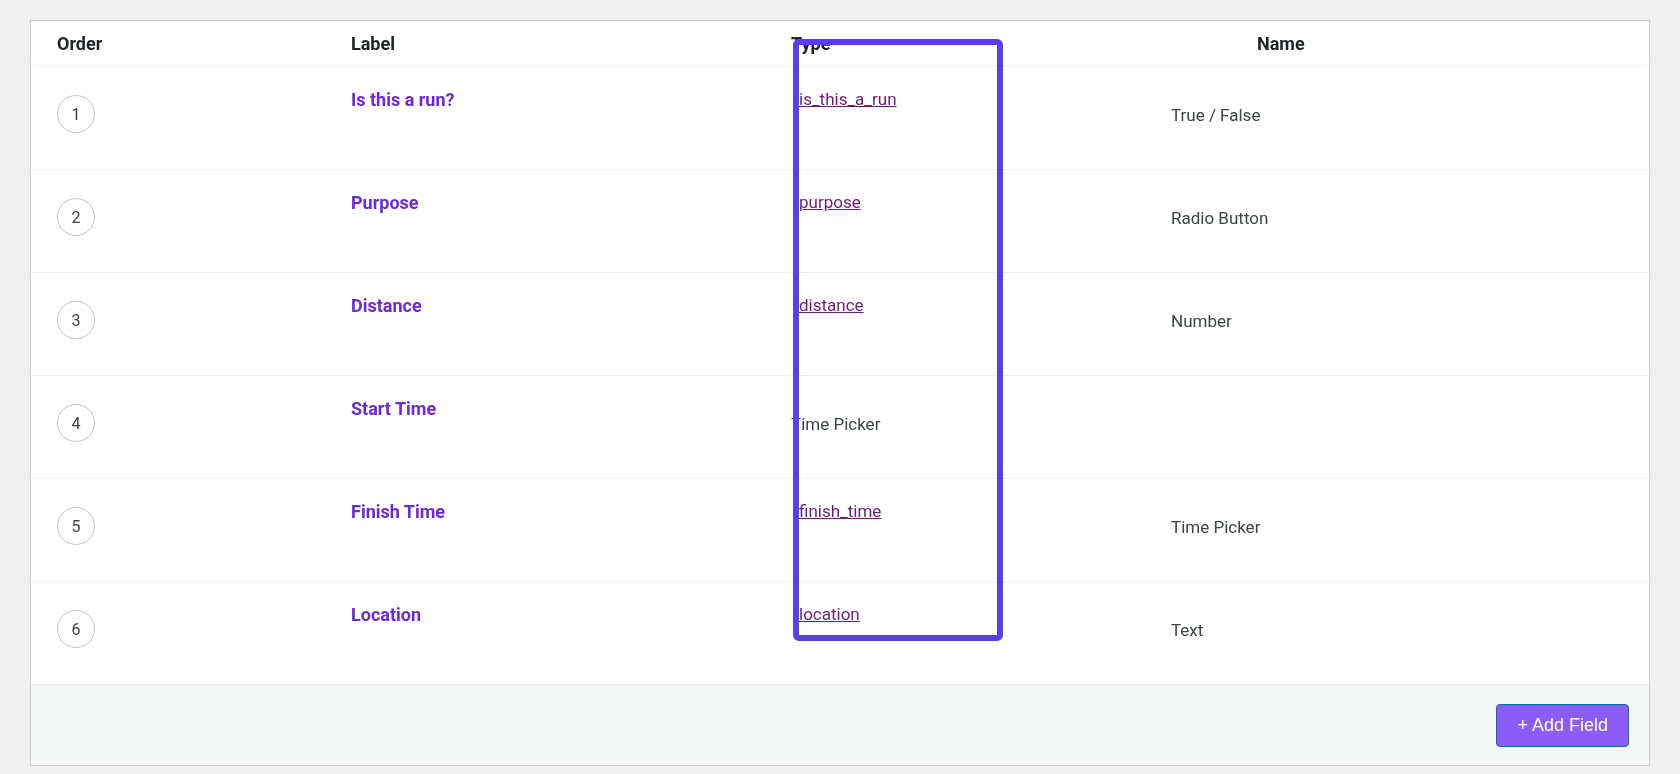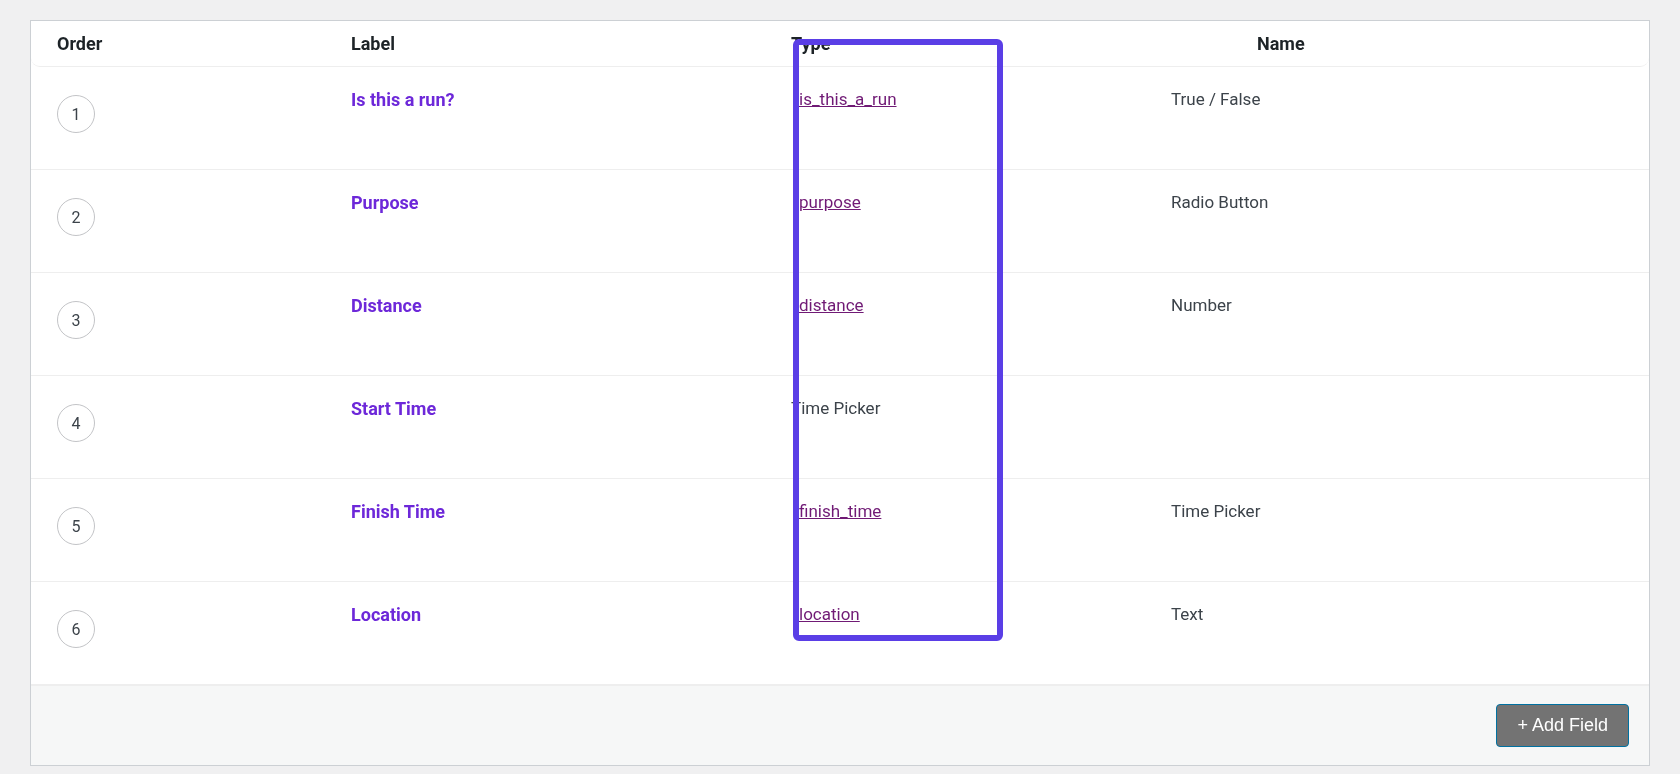--- a/index.html
+++ b/index.html
@@ -70,30 +70,31 @@
       width: 380px;
       font-size: 17px;
       color: #701a75;
       padding-left: 8px;
       text-decoration: underline;
     }
     .type-cell {
       flex: 1;
       font-size: 17px;
       color: #3c434a;
+      margin-top: 16px;
     }
     .footer-row {
       background: #f6f7f7;
       padding: 18px 20px;
       display: flex;
       justify-content: flex-end;
       border-top: 1px solid #eeeeee;
     }
     .add-field-btn {
-      background: #737373;
+      background: #8b5cf6;
       border: 1px solid #0071a1;
       color: #fff;
       font-size: 18px;
       font-weight: 400;
       padding: 10px 20px;
       border-radius: 4px;
       cursor: pointer;
     }
     
     .name-highlight {

